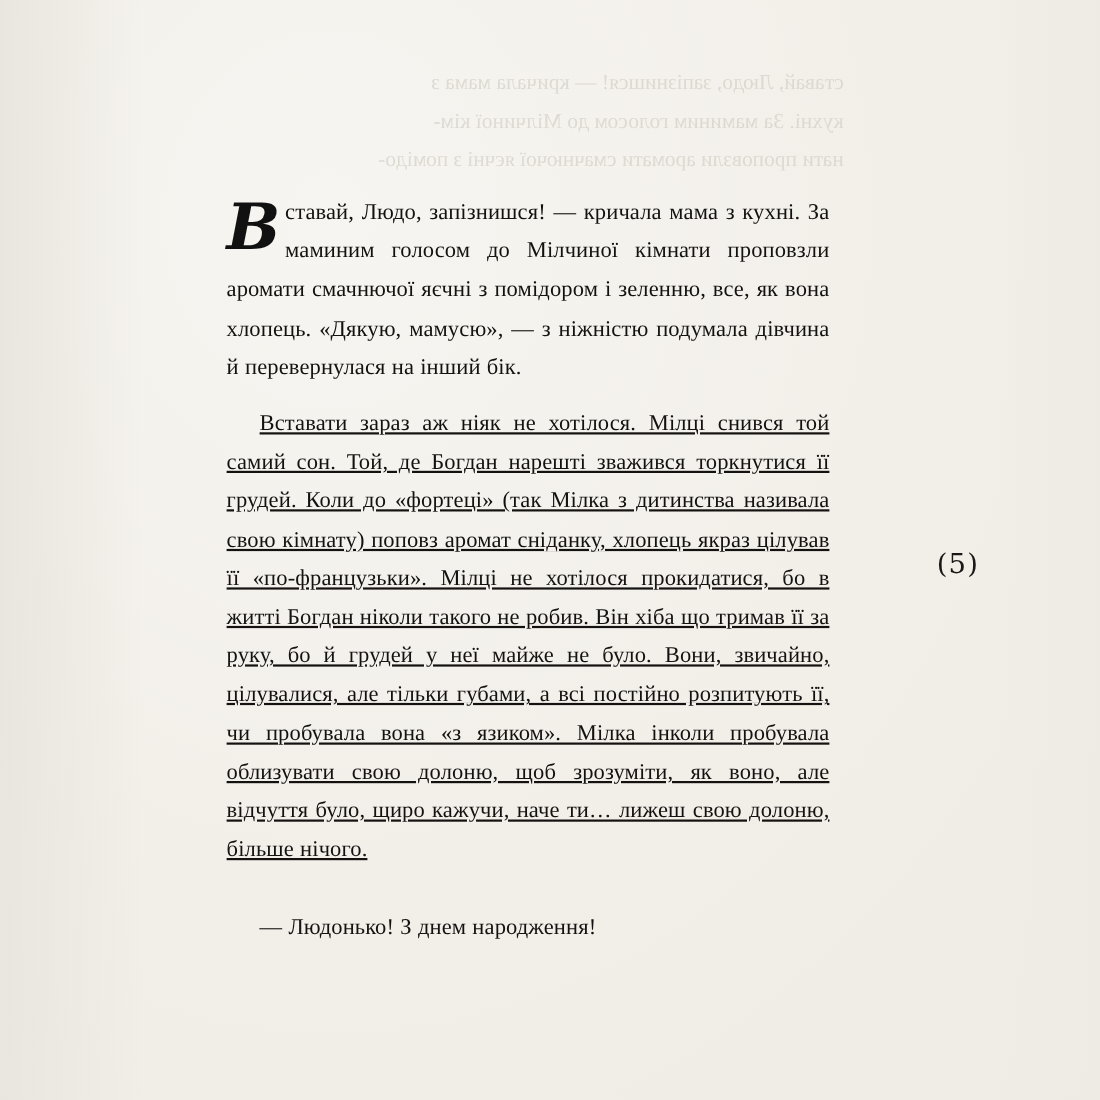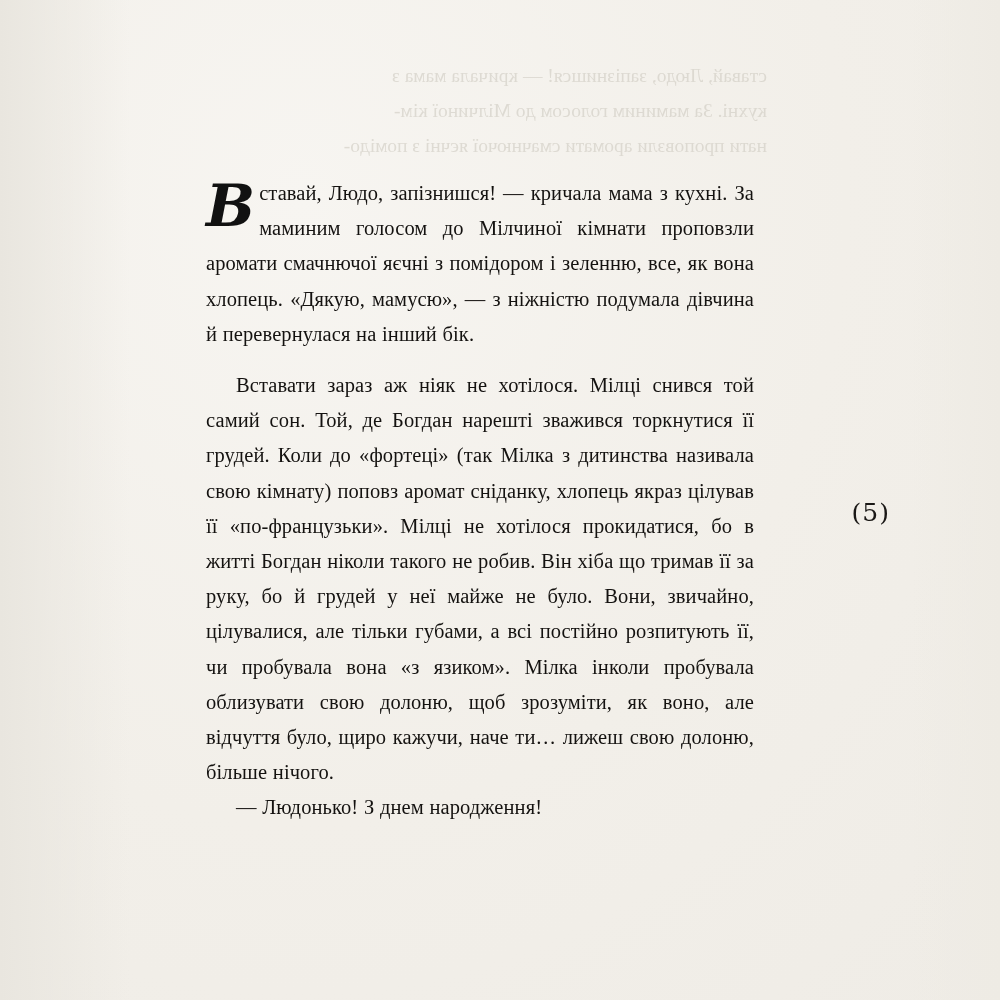--- a/index.html
+++ b/index.html
@@ -73,23 +73,25 @@
     letter-spacing: .1px;
     word-spacing: .4px;
   }
   p.first {
     text-indent: 0;
     margin-bottom: 16px;
   }
   p.indent {
     text-indent: 30px;
     margin-bottom: 0;
+    margin-top: 36px;
   }
   p.para-gap {
     margin-top: 16px;
+    text-decoration: underline;
   }
   .dropcap {
     float: left;
     font-family: "DejaVu Serif", serif;
     font-size: 58px;
     line-height: 52px;
     padding: 2px 4px 0 0;
     margin-top: 2px;
     font-weight: 700;
     font-style: italic;

